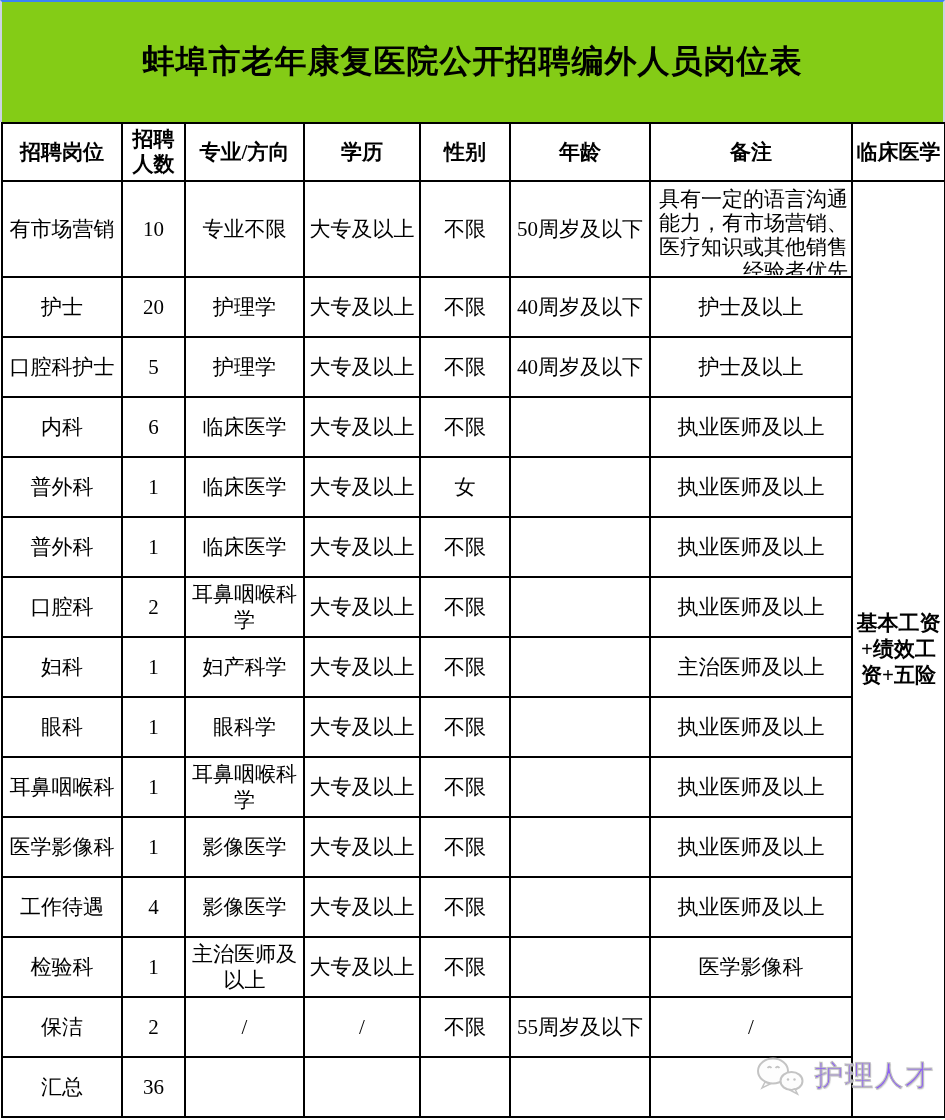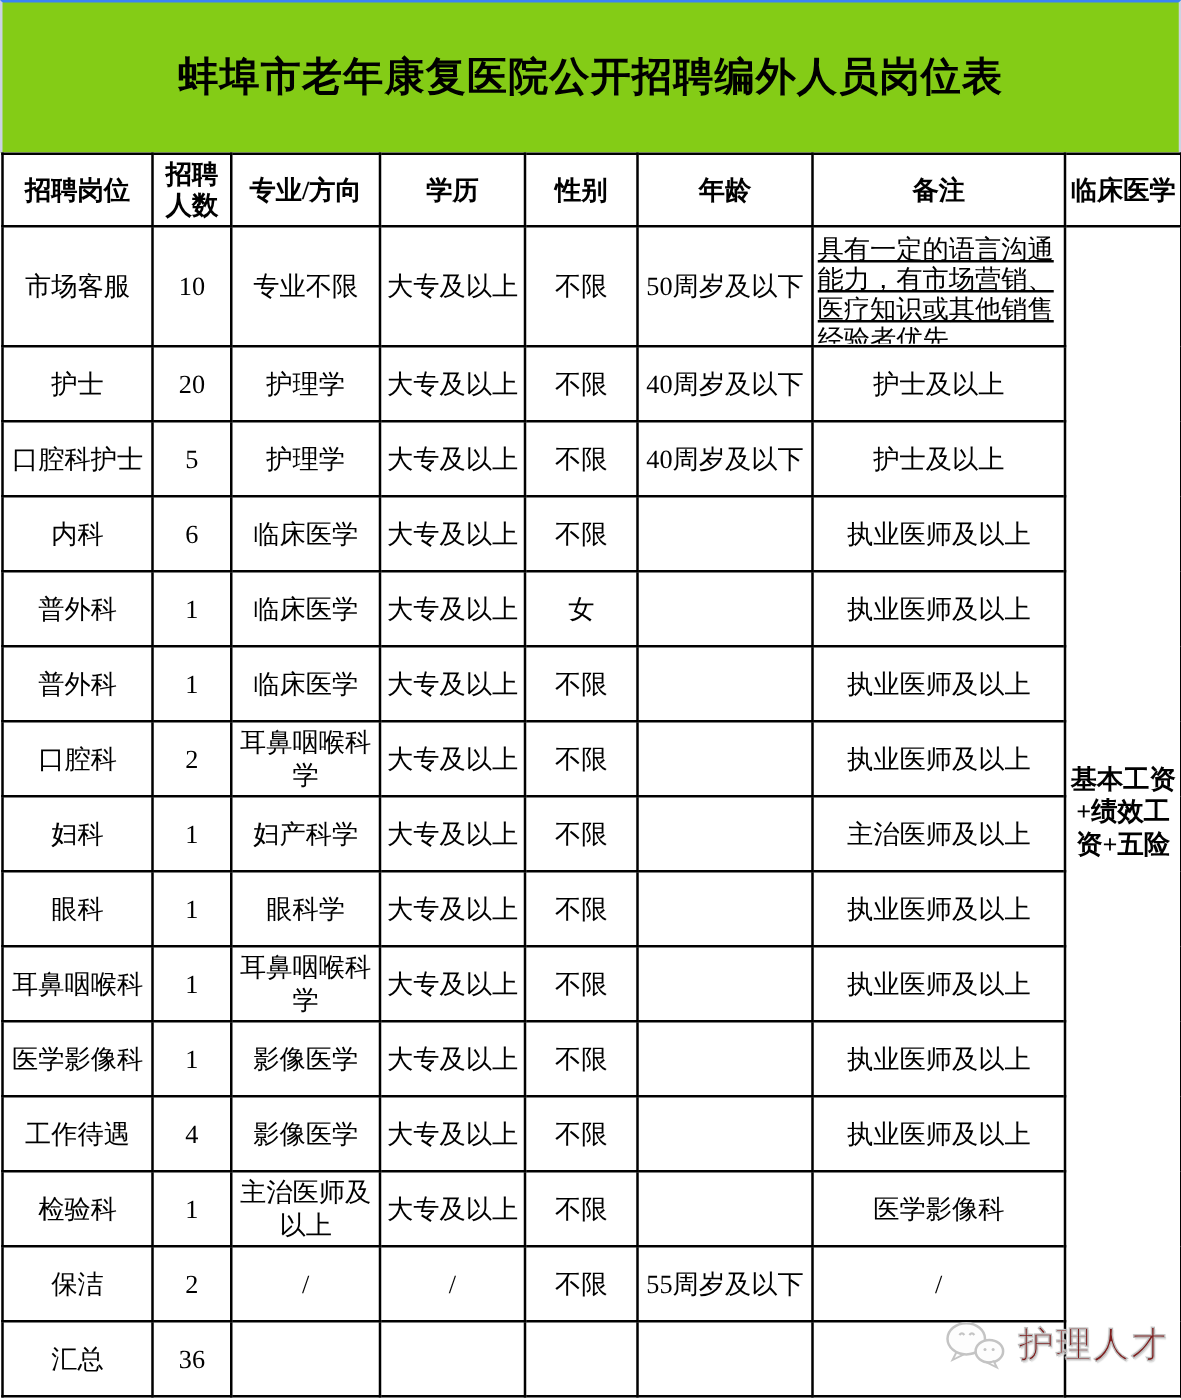--- a/index.html
+++ b/index.html
@@ -46,22 +46,21 @@
   }
   tr.header-row{height:58px;}
   tr.data-row{height:60px;}
   tr.first-row{height:96px;}
   td.note-top{vertical-align:top;}
   .note-clip{
     height:88px;
     overflow:hidden;
     line-height:24px;
     padding-top:3px;
-    text-align:left;
-    text-decoration:underline;
+    text-align:right;
   }
   td.welfare{
     font-weight:bold;
     word-break:break-all;
     line-height:28px;
     padding:0 4px;
     font-size:21px;
     margin-left:24px;
   }
   .watermark{
@@ -69,21 +68,21 @@
     top:1054px;
     right:10px;
     display:flex;
     align-items:center;
     gap:8px;
     pointer-events:none;
   }
   .watermark-label{
     font-size:28px;
     letter-spacing:2px;
-    color:#7f1d1d;
+    color:#8b5cf6;
     -webkit-text-stroke:1px #bcbcbc;
     text-shadow:1px 1px 1px #d9d9d9, -1px -1px 1px #eeeeee;
     white-space:nowrap;
   }
 </style>
 </head>
 <body>
 
 <div class="title-area">
   <h1 class="page-title">蚌埠市老年康复医院公开招聘编外人员岗位表</h1>
@@ -107,21 +106,21 @@
       <th>专业/方向</th>
       <th>学历</th>
       <th>性别</th>
       <th>年龄</th>
       <th>备注</th>
       <th>临床医学</th>
     </tr>
   </thead>
   <tbody>
       <tr class="data-row first-row">
-        <td>市场客服</td>
+        <td>有市场营销</td>
         <td>10</td>
         <td>专业不限</td>
         <td>大专及以上</td>
         <td>不限</td>
         <td>50周岁及以下</td>
         <td class="note-top">
           <div class="note-clip">具有一定的语言沟通能力，有市场营销、医疗知识或其他销售经验者优先</div>
         </td>
         <td rowspan="15" class="welfare">基本工资+绩效工资+五险</td>
       </tr>

